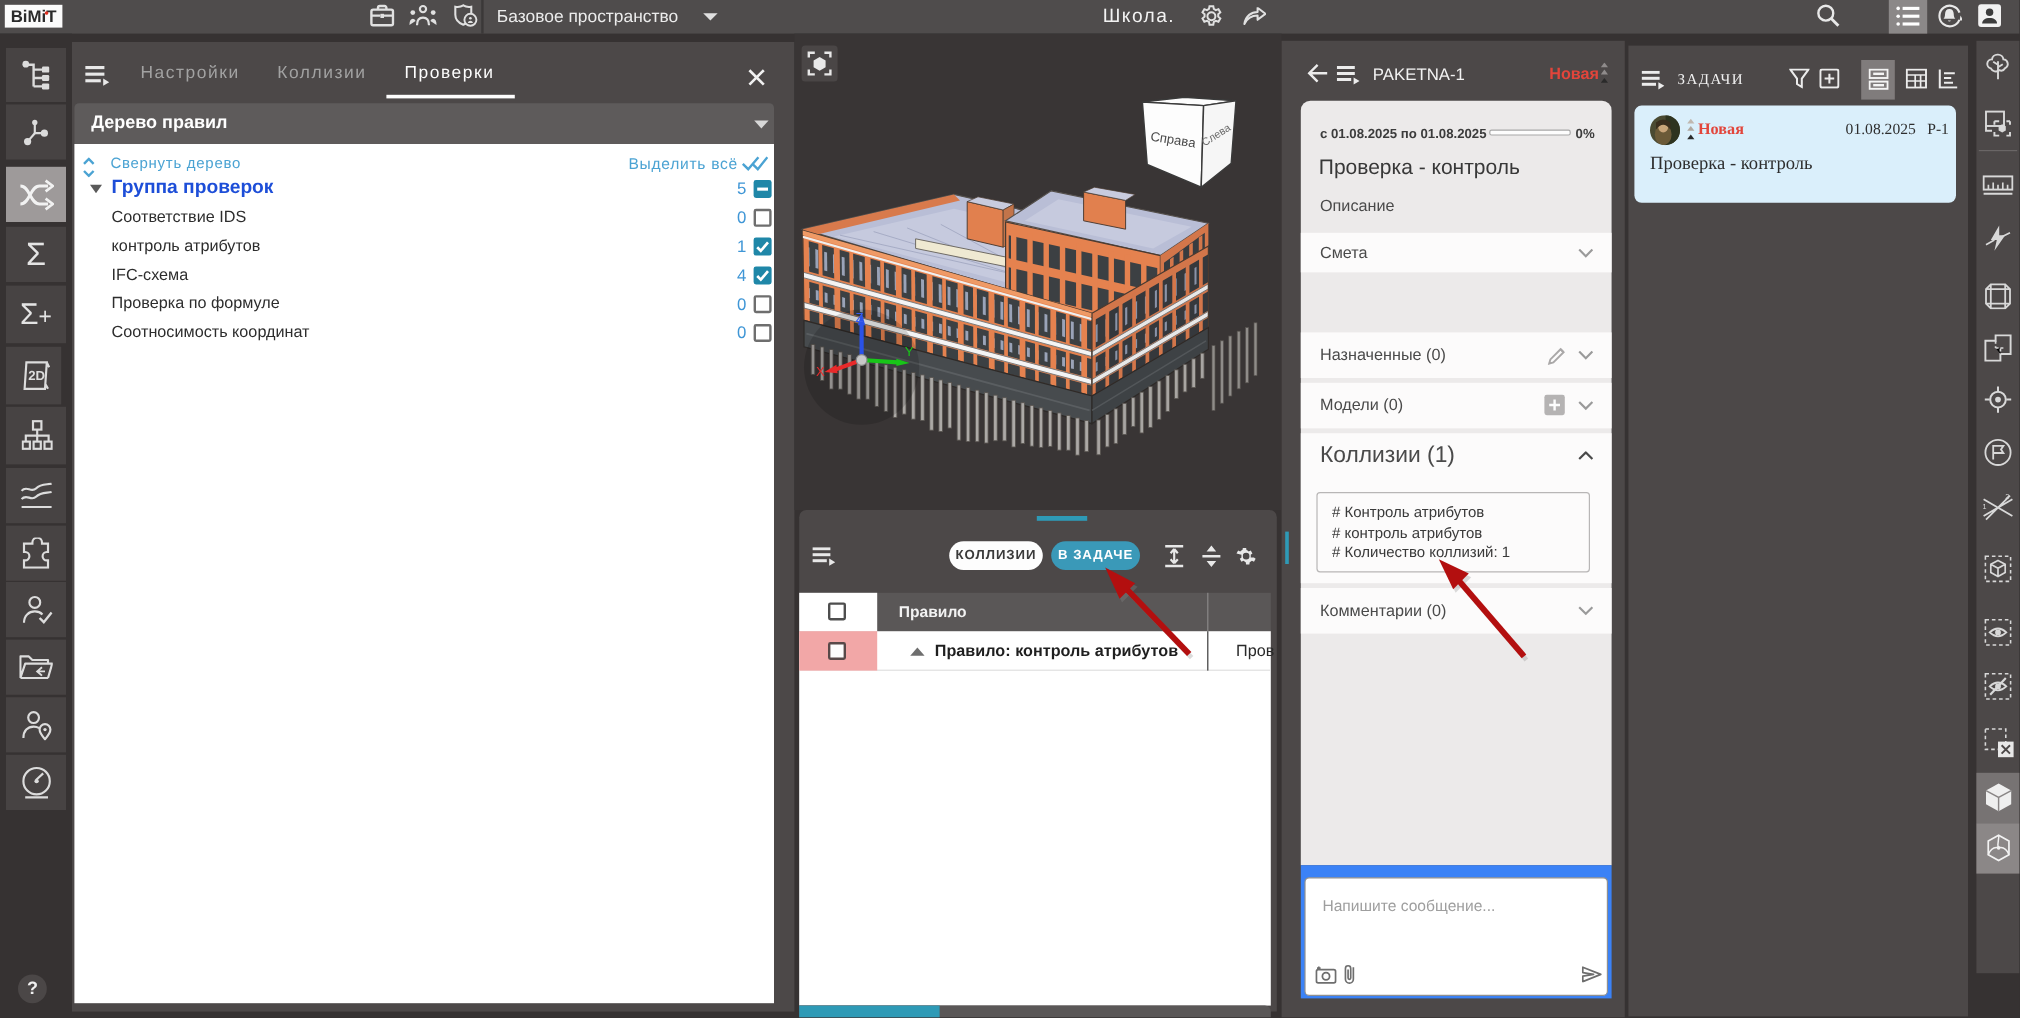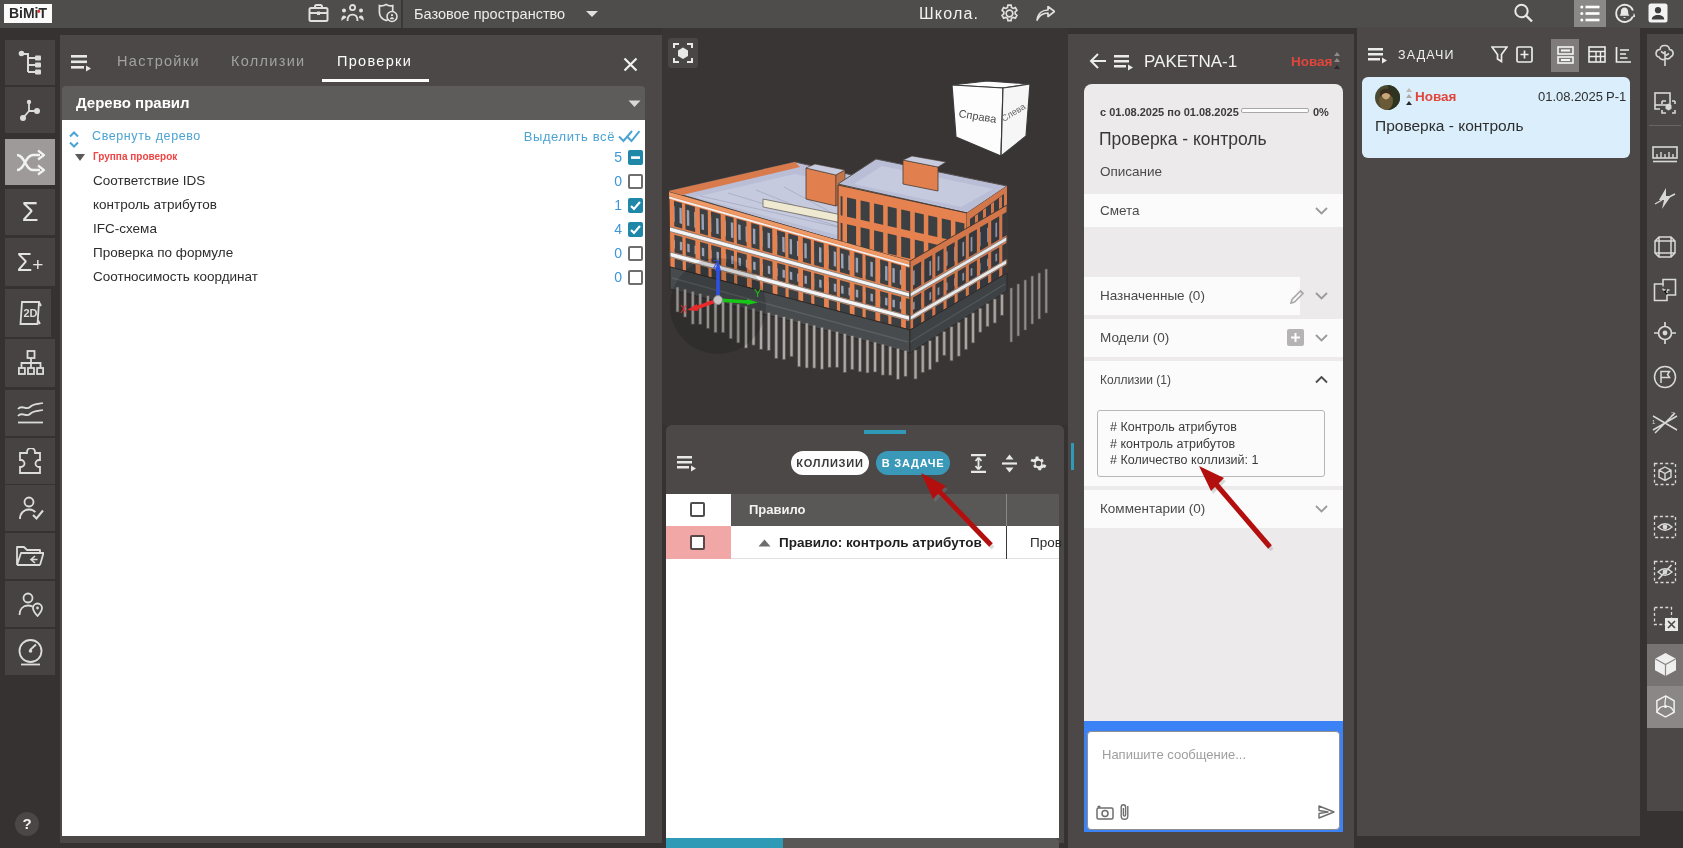--- a/index.html
+++ b/index.html
@@ -201,21 +201,21 @@
     <div class="abs" style="left:30px;top:9px;font-size:12.5px;letter-spacing:0.6px;color:#4ba3d3;">Свернуть дерево</div>
     <div class="abs" style="right:30px;top:9px;font-size:13px;letter-spacing:0.6px;color:#4ba3d3;">Выделить всё</div>
     <svg class="abs" style="left:556px;top:9px" width="22" height="14" viewBox="0 0 22 14">
           <path d="M1 7.5 L5.5 12 L14 2" fill="none" stroke="#4ba3d3" stroke-width="2"></path>
           <path d="M9 7.5 L13.5 12 L21.5 2" fill="none" stroke="#4ba3d3" stroke-width="2"></path>
         </svg>
 
     <svg class="abs" style="left:12px;top:33px" width="12" height="9" viewBox="0 0 12 9">
           <path d="M1 1 L11 1 L6 8 Z" fill="#5a5a5a"></path>
         </svg>
-    <div class="abs" style="left:31px;top:25px;height:24px;line-height:24px;font-size:10px;font-weight:bold;color:#ef4444;">Группа проверок</div>
+    <div class="abs" style="left:31px;top:25px;height:24px;line-height:24px;font-size:16px;font-weight:bold;color:#1d4ed8;">Группа проверок</div>
     <div class="abs" style="left:31px;top:49px;height:24px;line-height:24px;font-size:13.5px;color:#2d2d2d;">Соответствие IDS</div>
     <div class="abs" style="left:31px;top:73px;height:24px;line-height:24px;font-size:13.5px;color:#2d2d2d;">контроль атрибутов</div>
     <div class="abs" style="left:31px;top:97px;height:24px;line-height:24px;font-size:13.5px;color:#2d2d2d;">IFC-схема</div>
     <div class="abs" style="left:31px;top:121px;height:24px;line-height:24px;font-size:13.5px;color:#2d2d2d;">Проверка по формуле</div>
     <div class="abs" style="left:31px;top:145px;height:24px;line-height:24px;font-size:13.5px;color:#2d2d2d;">Соотносимость координат</div>
     <div class="abs" style="left:540px;top:25px;width:20px;text-align:right;height:24px;line-height:24px;font-size:14px;color:#3f96d6;">5</div>
     <div class="abs" style="left:540px;top:49px;width:20px;text-align:right;height:24px;line-height:24px;font-size:14px;color:#3f96d6;">0</div>
     <div class="abs" style="left:540px;top:73px;width:20px;text-align:right;height:24px;line-height:24px;font-size:14px;color:#3f96d6;">1</div>
     <div class="abs" style="left:540px;top:97px;width:20px;text-align:right;height:24px;line-height:24px;font-size:14px;color:#3f96d6;">4</div>
     <div class="abs" style="left:540px;top:121px;width:20px;text-align:right;height:24px;line-height:24px;font-size:14px;color:#3f96d6;">0</div>
@@ -553,41 +553,41 @@
 
   <svg class="abs" style="left:21px;top:19px" width="18" height="16" viewBox="0 0 18 16">
         <path d="M9 1 L2 8 L9 15 M2 8 L17 8" fill="none" stroke="#ececec" stroke-width="2"></path>
       </svg>
   <svg class="abs" style="left:46px;top:21px" width="19" height="16" viewBox="0 0 19 16">
         <rect x="0" y="0" width="15" height="2.5" fill="#ececec"></rect>
         <rect x="0" y="5" width="15" height="2.5" fill="#ececec"></rect>
         <rect x="0" y="10" width="12" height="2.5" fill="#ececec"></rect>
         <path d="M14 9.5 l5 3 -5 3 z" fill="#ececec"></path>
       </svg>
-  <div class="abs" style="left:76px;top:14px;height:28px;line-height:28px;color:#f2f2f2;font-size:17px;">PAKETNA-1</div>
+  <div class="abs" style="left:76px;top:14px;height:28px;line-height:28px;color:#f2f2f2;font-size:14px;">PAKETNA-1</div>
   <div class="abs" style="left:223px;top:14px;height:28px;line-height:28px;color:#e2453b;font-weight:bold;font-size:13.5px;">Новая</div>
   <svg class="abs" style="left:265px;top:18px" width="8" height="19" viewBox="0 0 8 19">
         <path d="M4 0 L7 4 L1 4 Z" fill="#8f8b8b"></path>
         <path d="M4 6 L7 10 L1 10 Z" fill="#8f8b8b"></path>
         <path d="M4 13 L7 17 L1 17 Z" fill="#2a2a2a"></path>
       </svg>
 
   <div class="abs" style="left:16px;top:50px;width:259px;height:637px;background:#eceaea;border-radius:8px 8px 0 0;">
     <div class="abs" style="left:16px;top:22px;font-size:11px;font-weight:bold;color:#3c3c3c;">с 01.08.2025 по 01.08.2025</div>
     <div class="abs" style="left:157px;top:24px;width:68px;height:5px;background:#fdfdfd;border:1px solid #a8a8a8;border-radius:2px;"></div>
     <div class="abs" style="left:229px;top:22px;font-size:11px;font-weight:bold;color:#3c3c3c;">0%</div>
     <div class="abs" style="left:15px;top:45px;font-size:17.5px;color:#383838;">Проверка - контроль</div>
     <div class="abs" style="left:16px;top:80px;font-size:13.5px;color:#4a4a4a;">Описание</div>
     <div class="abs" style="left:0;top:110px;width:259px;height:33px;background:#fcfbfb;">
       <div class="abs" style="left:16px;top:0;height:33px;line-height:33px;font-size:13.5px;color:#4a4a4a;">Смета</div>
       <svg class="abs" style="left:231px;top:13px" width="13" height="8" viewBox="0 0 13 8">
             <path d="M1 1 L6.5 6.5 L12 1" fill="none" stroke="#9a9a9a" stroke-width="1.8"></path>
           </svg>
     </div>
-    <div class="abs" style="left:0;top:193px;width:216px;height:38px;background:#fcfbfb;">
+    <div class="abs" style="left:0;top:193px;width:259px;height:38px;background:#fcfbfb;">
       <div class="abs" style="left:16px;top:0;height:38px;line-height:38px;font-size:13.5px;color:#4a4a4a;">Назначенные (0)</div>
       <svg class="abs" style="left:205px;top:11px" width="17" height="17" viewBox="0 0 17 17">
             <path d="M2 15 L3 11.5 L11.5 3 L14 5.5 L5.5 14 Z" fill="none" stroke="#aaa8a8" stroke-width="1.6"></path>
             <path d="M11.5 3 L14 5.5" stroke="#aaa8a8" stroke-width="1.6"></path>
           </svg>
       <svg class="abs" style="left:231px;top:15px" width="13" height="8" viewBox="0 0 13 8">
             <path d="M1 1 L6.5 6.5 L12 1" fill="none" stroke="#9a9a9a" stroke-width="1.8"></path>
           </svg>
     </div>
     <div class="abs" style="left:0;top:235px;width:259px;height:38px;background:#fcfbfb;">
@@ -595,21 +595,21 @@
       <div class="abs" style="left:203px;top:10px;width:17px;height:17px;background:#b5b3b3;border-radius:2px;">
             <svg width="17" height="17" viewBox="0 0 17 17">
               <path d="M8.5 4 v9 M4 8.5 h9" stroke="#fdfdfd" stroke-width="2"></path>
             </svg>
           </div>
       <svg class="abs" style="left:231px;top:15px" width="13" height="8" viewBox="0 0 13 8">
             <path d="M1 1 L6.5 6.5 L12 1" fill="none" stroke="#9a9a9a" stroke-width="1.8"></path>
           </svg>
     </div>
     <div class="abs" style="left:0;top:277px;width:259px;height:125px;background:#fcfbfb;">
-      <div class="abs" style="left:16px;top:0;height:38px;line-height:38px;font-size:12px;color:#4a4a4a;text-align:right;">Коллизии (1)</div>
+      <div class="abs" style="left:16px;top:0;height:38px;line-height:38px;font-size:19px;color:#4a4a4a;text-align:right;">Коллизии (1)</div>
       <svg class="abs" style="left:231px;top:15px" width="13" height="8" viewBox="0 0 13 8">
             <path d="M1 6.5 L6.5 1 L12 6.5" fill="none" stroke="#4a4a4a" stroke-width="1.8"></path>
           </svg>
       <div class="abs" style="left:13px;top:49px;width:228px;height:67px;border:1px solid #b8b6b6;border-radius:3px;background:#fcfbfb;padding-left:36px;">
         <div class="abs" style="left:12px;top:8px;font-size:12.5px;color:#3a3a3a;line-height:16.5px;"># Контроль атрибутов<br># контроль атрибутов<br># Количество коллизий: 1</div>
       </div>
     </div>
     <div class="abs" style="left:0;top:406px;width:259px;height:38px;background:#fcfbfb;padding-left:44px;">
       <div class="abs" style="left:16px;top:0;height:38px;line-height:38px;font-size:13.5px;color:#4a4a4a;">Комментарии (0)</div>
       <svg class="abs" style="left:231px;top:15px" width="13" height="8" viewBox="0 0 13 8">
@@ -638,21 +638,21 @@
 
 <svg class="abs" style="left:1190px;top:455px;" width="95" height="105" viewBox="0 0 95 105">
       <g>
         <line x1="80" y1="92" x2="25" y2="28" stroke="#8a8a8a" stroke-width="4" opacity="0.3" transform="translate(2,3)"></line>
         <path d="M9 11 L34 23 L21 36 Z" fill="#8a8a8a" opacity="0.3" transform="translate(2,3)"></path>
         <line x1="80" y1="92" x2="25" y2="28" stroke="#b30f0f" stroke-width="5"></line>
         <path d="M9 11 L34 23 L21 36 Z" fill="#b30f0f"></path>
       </g>
     </svg>
 
-<div class="abs" id="tpanel" style="left:1357px;top:27px;width:283px;height:809px;background:#4c4848;">
+<div class="abs" id="tpanel" style="left:1357px;top:38px;width:283px;height:809px;background:#4c4848;font-family:Liberation Serif, serif;">
   <svg class="abs" style="left:11px;top:21px" width="19" height="16" viewBox="0 0 19 16">
         <rect x="0" y="0" width="15" height="2.5" fill="#ececec"></rect>
         <rect x="0" y="5" width="15" height="2.5" fill="#ececec"></rect>
         <rect x="0" y="10" width="12" height="2.5" fill="#ececec"></rect>
         <path d="M14 9.5 l5 3 -5 3 z" fill="#ececec"></path>
       </svg>
   <div class="abs" style="left:41px;top:14px;height:28px;line-height:28px;color:#f0f0f0;font-size:12.5px;letter-spacing:1.2px;">ЗАДАЧИ</div>
   <svg class="abs" style="left:134px;top:19px" width="17" height="17" viewBox="0 0 17 17">
         <path d="M1 1 H16 L10.5 8.5 V15.5 L6.5 13 V8.5 Z" fill="none" stroke="#ececec" stroke-width="1.7"></path>
       </svg>

